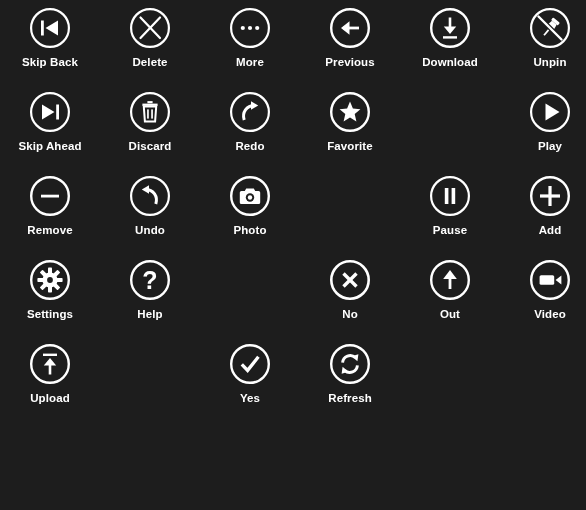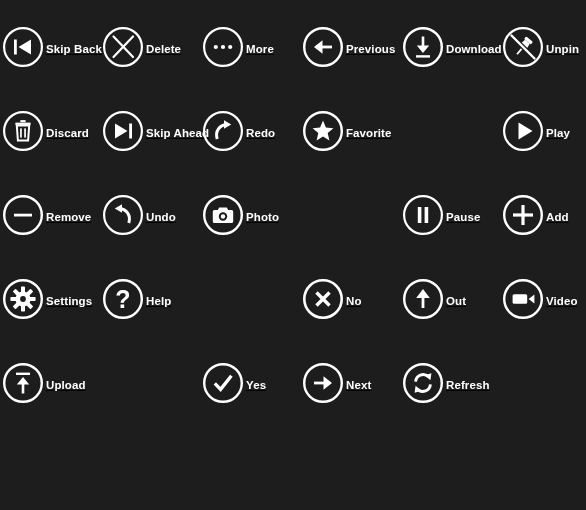--- a/index.html
+++ b/index.html
@@ -18,24 +18,23 @@
     grid-template-columns: repeat(6, 100px);
     grid-template-rows: repeat(6, 84px);
     padding-top: 5px;
     padding-left: 0px;
     box-sizing: border-box;
   }
   .cell {
     width: 100px;
     height: 84px;
     display: flex;
-    flex-direction: row;
+    flex-direction: column;
     align-items: center;
     justify-content: flex-start;
-    text-decoration: underline;
   }
   .cell.empty {
     visibility: hidden;
   }
   .glyph-wrap {
     width: 46px;
     height: 46px;
     display: block;
   }
   .glyph-wrap svg {
@@ -122,38 +121,38 @@
           <line x1="11.5" y1="11.5" x2="34.5" y2="34.5" stroke="#1d1d1d" stroke-width="4.6"></line>
           <line x1="11.5" y1="11.5" x2="34.5" y2="34.5" stroke="#ffffff" stroke-width="2.4" stroke-linecap="round"></line>
         </svg>
       </span>
       <span class="cell-label">Unpin</span>
     </div>
     <div class="cell">
       <span class="glyph-wrap">
         <svg viewBox="0 0 46 46" xmlns="http://www.w3.org/2000/svg">
           <circle cx="23" cy="23" r="18.9" fill="none" stroke="#ffffff" stroke-width="2.2"></circle>
+          <path d="M15 15.5 L15 30.5 L27.5 23 Z" fill="#ffffff"></path>
+          <rect x="29.2" y="15.5" width="2.8" height="15" fill="#ffffff"></rect>
+        </svg>
+      </span>
+      <span class="cell-label">Skip Ahead</span>
+    </div>
+    <div class="cell">
+      <span class="glyph-wrap">
+        <svg viewBox="0 0 46 46" xmlns="http://www.w3.org/2000/svg">
+          <circle cx="23" cy="23" r="18.9" fill="none" stroke="#ffffff" stroke-width="2.2"></circle>
           <rect x="15.4" y="14.6" width="15.2" height="2.3" fill="#ffffff"></rect>
           <rect x="20.4" y="12.1" width="5.2" height="2.1" fill="#ffffff"></rect>
           <path d="M16.8 17.6 L29.2 17.6 L28.1 32.6 L17.9 32.6 Z" fill="none" stroke="#ffffff" stroke-width="2"></path>
           <rect x="20.1" y="20.4" width="1.7" height="9.2" fill="#ffffff"></rect>
           <rect x="24.2" y="20.4" width="1.7" height="9.2" fill="#ffffff"></rect>
         </svg>
       </span>
       <span class="cell-label">Discard</span>
-    </div>
-    <div class="cell">
-      <span class="glyph-wrap">
-        <svg viewBox="0 0 46 46" xmlns="http://www.w3.org/2000/svg">
-          <circle cx="23" cy="23" r="18.9" fill="none" stroke="#ffffff" stroke-width="2.2"></circle>
-          <path d="M15 15.5 L15 30.5 L27.5 23 Z" fill="#ffffff"></path>
-          <rect x="29.2" y="15.5" width="2.8" height="15" fill="#ffffff"></rect>
-        </svg>
-      </span>
-      <span class="cell-label">Skip Ahead</span>
     </div>
     <div class="cell">
       <span class="glyph-wrap">
         <svg viewBox="0 0 46 46" xmlns="http://www.w3.org/2000/svg">
           <circle cx="23" cy="23" r="18.9" fill="none" stroke="#ffffff" stroke-width="2.2"></circle>
           <path d="M17.2 31 C14.8 23.5 19.5 16.5 27.5 16.5" fill="none" stroke="#ffffff" stroke-width="3" stroke-linecap="butt"></path>
           <path d="M31.2 16.5 L24 12.3 L24 20.7 Z" fill="#ffffff"></path>
         </svg>
       </span>
       <span class="cell-label">Redo</span>
@@ -316,30 +315,20 @@
           <circle cx="23" cy="23" r="18.8" fill="none" stroke="#ffffff" stroke-width="2.4"></circle>
           <path d="M14.8 23.4 L20.6 29.4 L31.4 15.8" fill="none" stroke="#ffffff" stroke-width="3.3" stroke-linecap="butt" stroke-linejoin="miter"></path>
         </svg>
       </span>
       <span class="cell-label">Yes</span>
     </div>
     <div class="cell">
       <span class="glyph-wrap">
         <svg viewBox="0 0 46 46" xmlns="http://www.w3.org/2000/svg">
           <circle cx="23" cy="23" r="18.8" fill="none" stroke="#ffffff" stroke-width="2.4"></circle>
-          <line x1="14" y1="23" x2="30" y2="23" stroke="#ffffff" stroke-width="2.8"></line>
-          <path d="M32 23 L23.5 16.2 L23.5 29.8 Z" fill="#ffffff"></path>
-        </svg>
-      </span>
-      <span class="cell-label">Next</span>
-    </div>
-    <div class="cell">
-      <span class="glyph-wrap">
-        <svg viewBox="0 0 46 46" xmlns="http://www.w3.org/2000/svg">
-          <circle cx="23" cy="23" r="18.8" fill="none" stroke="#ffffff" stroke-width="2.4"></circle>
           <path d="M15.6 21.6 A7.6 7.6 0 0 1 28.4 16.6" fill="none" stroke="#ffffff" stroke-width="2.9"></path>
           <path d="M30.4 20.2 L31.4 13.2 L24.6 15.2 Z" fill="#ffffff"></path>
           <path d="M30.4 24.4 A7.6 7.6 0 0 1 17.6 29.4" fill="none" stroke="#ffffff" stroke-width="2.9"></path>
           <path d="M15.6 25.8 L14.6 32.8 L21.4 30.8 Z" fill="#ffffff"></path>
         </svg>
       </span>
       <span class="cell-label">Refresh</span>
     </div>
     <div class="cell empty">
       <span class="glyph-wrap"></span>

